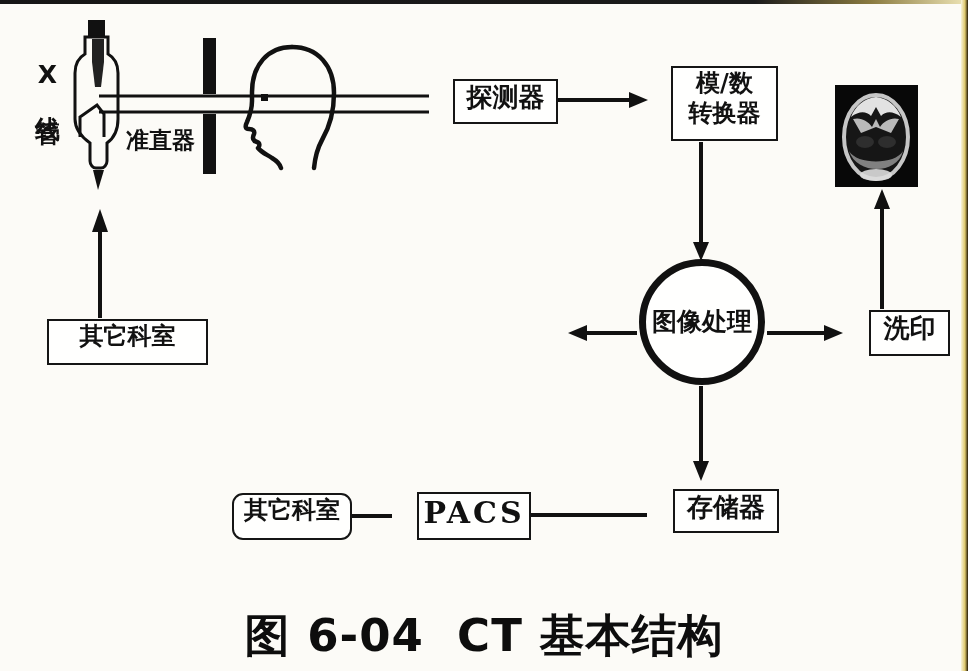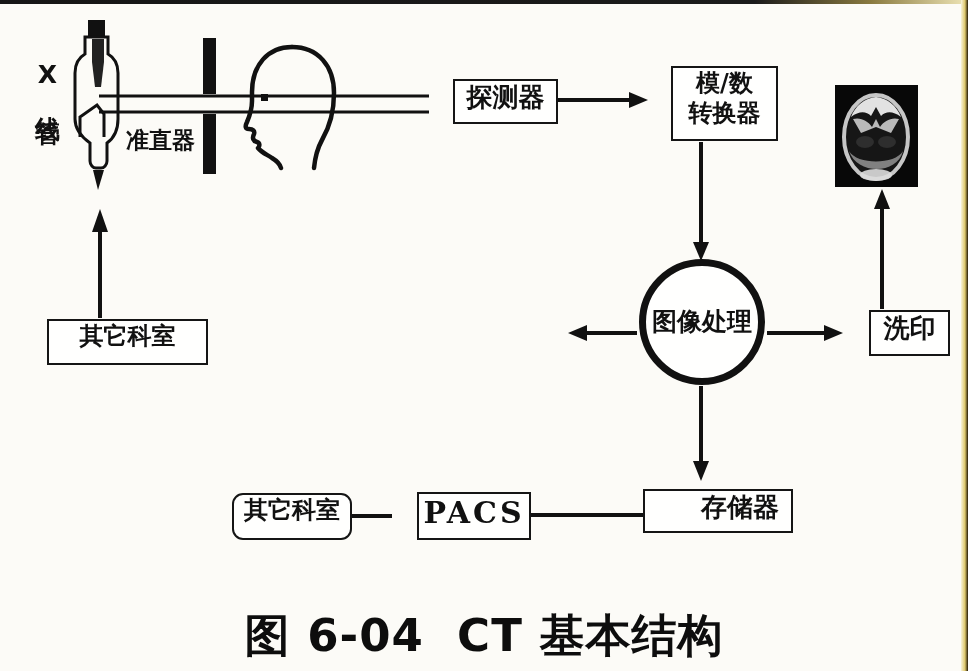--- a/index.html
+++ b/index.html
@@ -122,21 +122,21 @@
   <div class="box fs25" style="left:647px;top:66px;width:103px;height:71px;">
     <span>模/数</span>
     <span>转换器</span>
   </div>
 
 
   <div class="box fs26" style="left:845px;top:310px;width:77px;height:42px;">
     <span>洗印</span>
   </div>
 
-  <div class="box fs26" style="left:619px;top:489px;width:102px;height:40px;padding-left:44px;">
+  <div class="box fs26" style="left:649px;top:489px;width:102px;height:40px;">
     <span>存储器</span>
   </div>
 
   <div class="box pacs" style="left:393px;top:492px;width:110px;height:44px;">
     <span>PACS</span>
   </div>
 
   <div class="box fs25" style="left:208px;top:493px;width:116px;height:43px;border-radius:11px;">
     <span>其它科室</span>
   </div>

